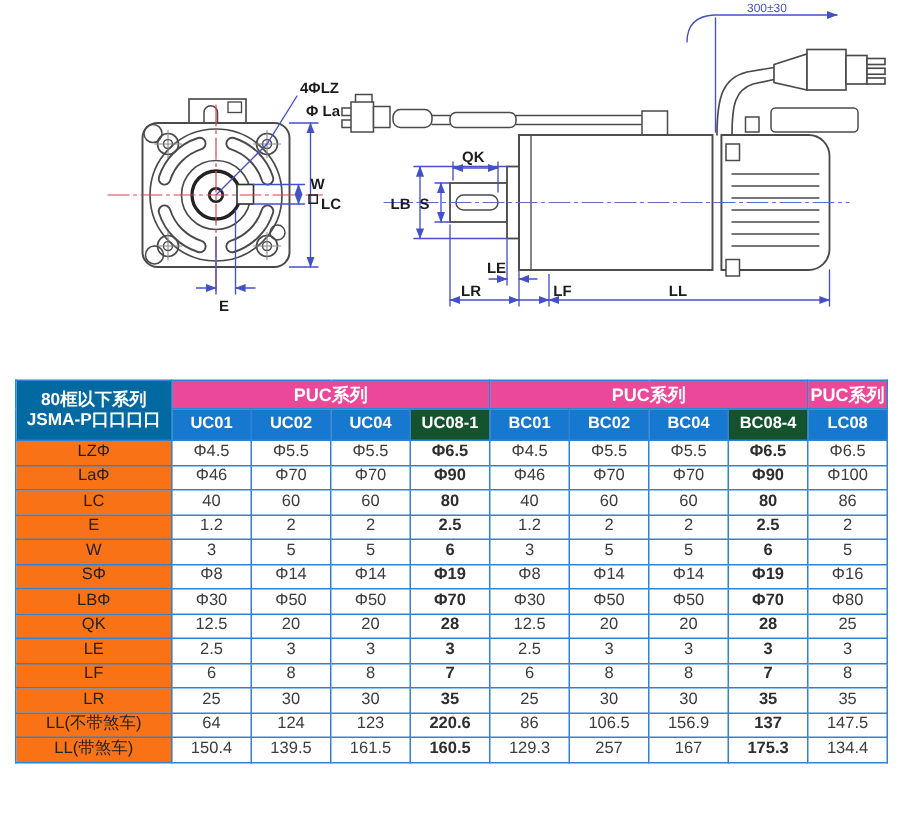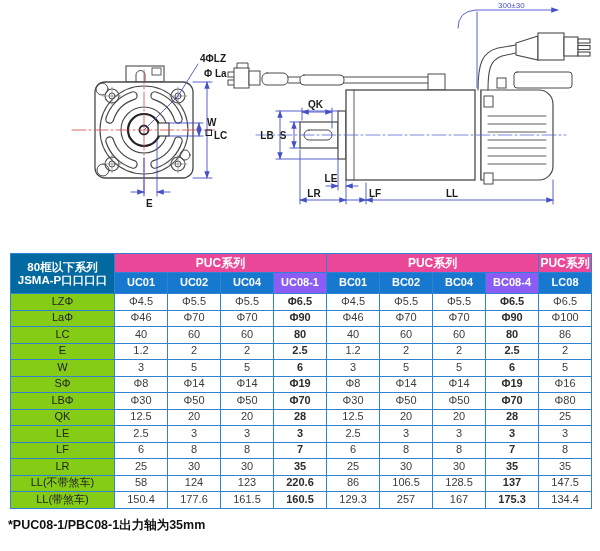--- a/index.html
+++ b/index.html
@@ -8,22 +8,22 @@
   svg text{font-family:"Liberation Sans",sans-serif;}
   .dimlabel{font-size:10px;font-weight:bold;fill:#1c1c1c;}
   .cablelabel{font-size:8px;fill:#4450c8;}
   
   .tblwrap{position:absolute;left:10px;top:253px;}
   table.dim{border-collapse:collapse;table-layout:fixed;width:582px;font-size:11px;}
   table.dim th,table.dim td{border:1px solid #2f83d2;padding:0;text-align:center;vertical-align:middle;line-height:1.05;}
   th.corner{background:#0369a1;color:#fff;font-weight:bold;font-size:11.5px;height:39px;}
   th.grp{background:#ec4899;color:#fff;font-weight:bold;font-size:12px;height:18px;border-color:#4e9ada;}
   th.colhead{background:#1678ce;color:#fff;font-weight:bold;font-size:11px;height:19px;border-color:#4e9ada;}
-  th.colhead.dark{background:#8b5cf6;}
-  th.rowlabel{background:#84cc16;color:#222;font-weight:normal;font-size:11px;height:15.5px;}
+  th.colhead.dark{background:#14532d;}
+  th.rowlabel{background:#f97316;color:#222;font-weight:normal;font-size:11px;height:15.5px;}
   td.val{color:#3c3c3c;height:15.5px;background:#fff;}
   td.val.dark{font-weight:bold;color:#2e2e2e;}
   .notes{position:absolute;left:8px;top:517px;font-size:12.5px;font-weight:600;color:#111;line-height:16px;}
 </style>
 </head>
 <body>
 
 <div id="stage">
 
 <svg width="600" height="250" viewBox="0 0 600 250" style="position:absolute;left:0;top:0;">
@@ -393,43 +393,42 @@
             <td class="val">30</td>
             <td class="val dark">35</td>
             <td class="val">25</td>
             <td class="val">30</td>
             <td class="val">30</td>
             <td class="val dark">35</td>
             <td class="val">35</td>
           </tr>
           <tr>
             <th class="rowlabel">LL(不带煞车)</th>
-            <td class="val">58</td>
+            <td class="val">64</td>
             <td class="val">124</td>
             <td class="val">123</td>
             <td class="val dark">220.6</td>
             <td class="val">86</td>
             <td class="val">106.5</td>
-            <td class="val">128.5</td>
+            <td class="val">156.9</td>
             <td class="val dark">137</td>
             <td class="val">147.5</td>
           </tr>
           <tr>
             <th class="rowlabel">LL(带煞车)</th>
             <td class="val">150.4</td>
-            <td class="val">177.6</td>
+            <td class="val">139.5</td>
             <td class="val">161.5</td>
             <td class="val dark">160.5</td>
             <td class="val">129.3</td>
             <td class="val">257</td>
             <td class="val">167</td>
             <td class="val dark">175.3</td>
             <td class="val">134.4</td>
           </tr>
         </tbody>
   </table>
 </div>
 
 <div class="notes">
-  <div>*PUC08-1/PBC08-1出力轴为35mm</div>
 </div>
 
 </div>
 
 </body></html>

